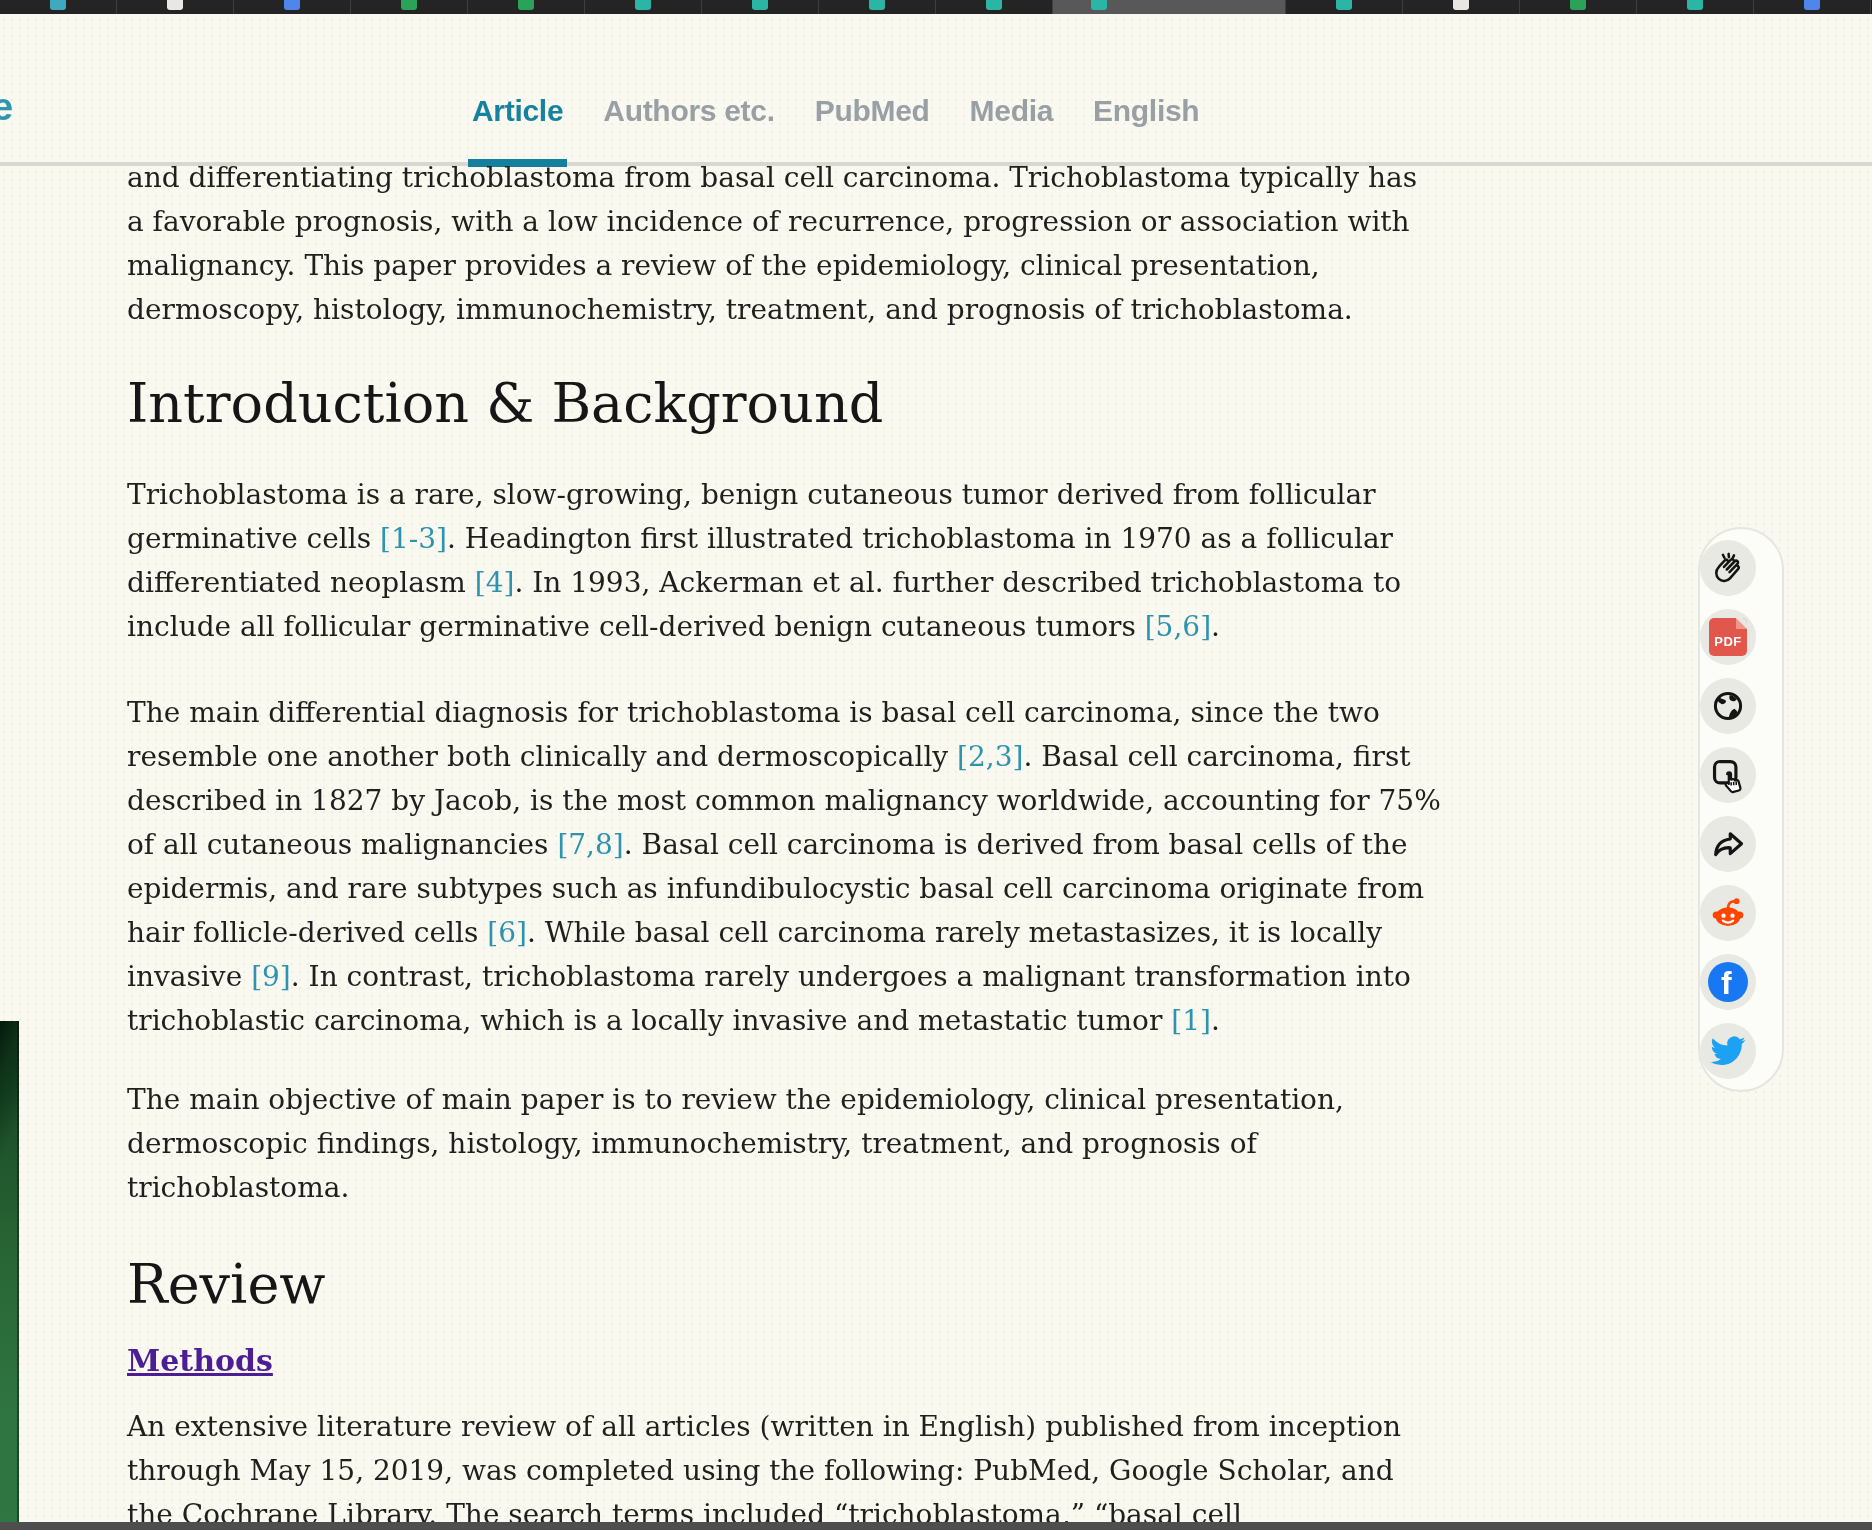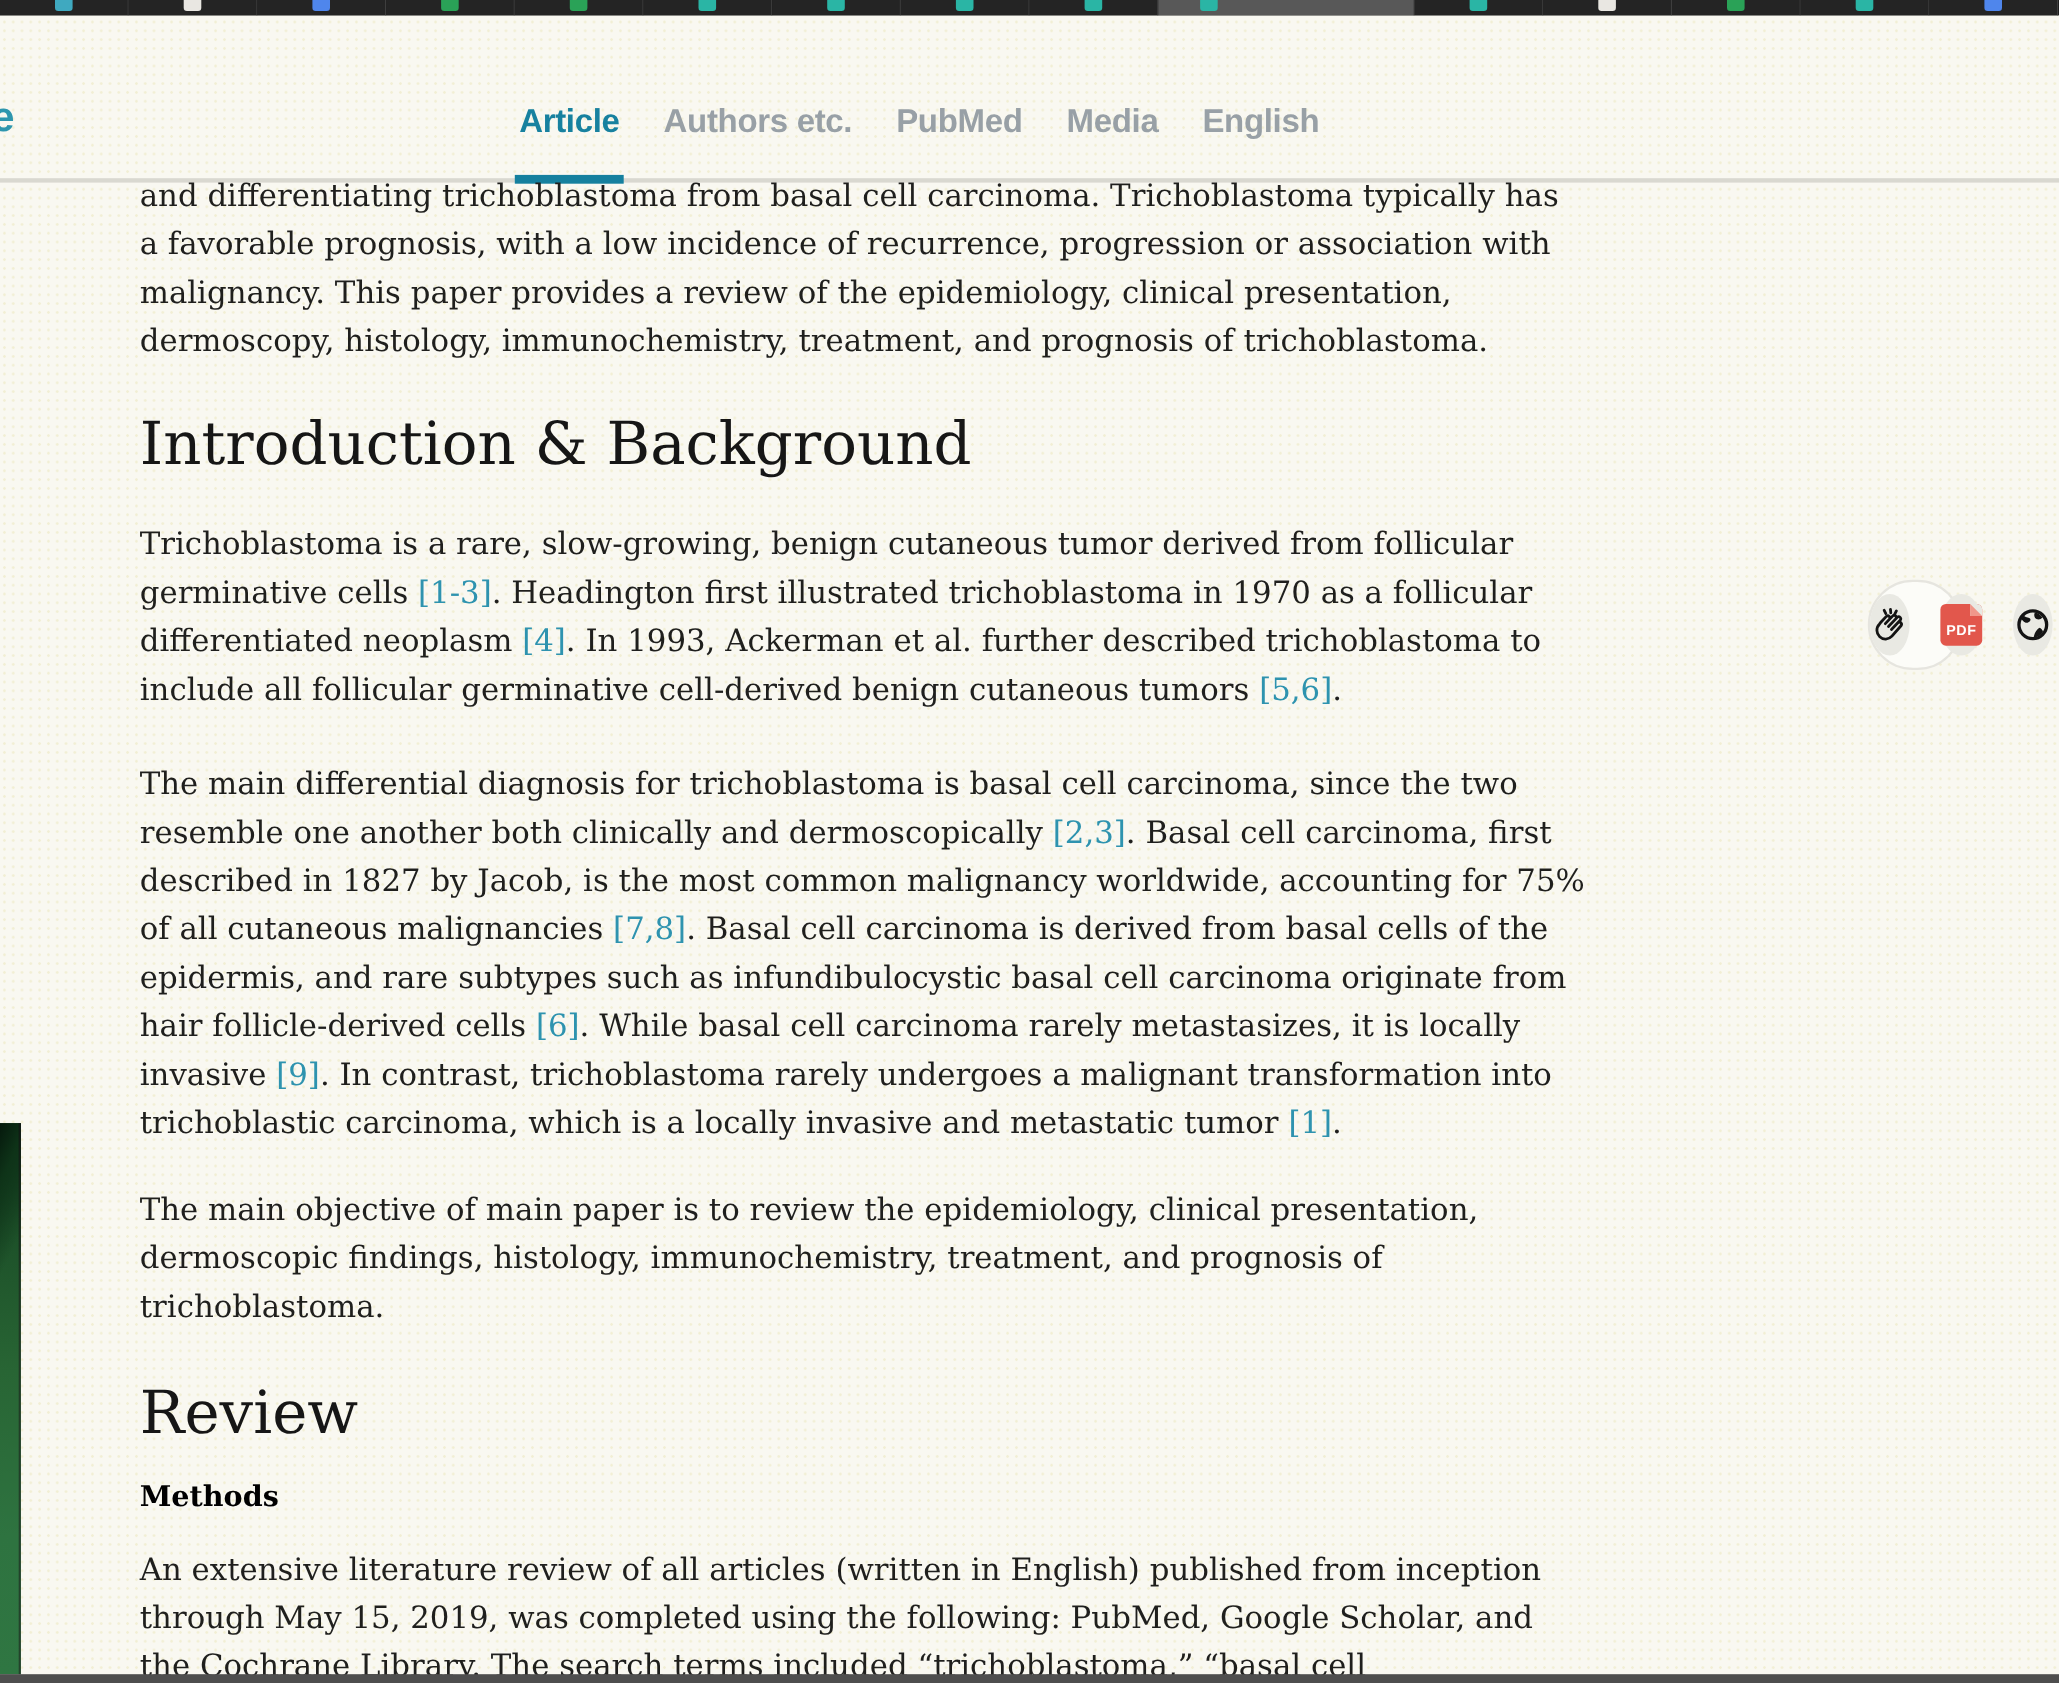--- a/index.html
+++ b/index.html
@@ -21,27 +21,27 @@
   .navtabs{position:absolute;left:472px;top:81px;display:flex;gap:40px;font-family:"Liberation Sans",sans-serif;font-weight:bold;font-size:30px;line-height:32px;letter-spacing:-0.3px;}
   .navtab{color:#98a0a6;cursor:pointer;white-space:nowrap;}
   .navtab.active{color:#17819f;}
   .nav-border{position:absolute;left:0;top:148px;width:1872px;height:4px;background:#d9d8d0;}
   .active-underline{position:absolute;left:468px;top:145px;width:99px;height:8px;background:#15809e;}
   
   .block{position:absolute;left:127px;}
   .para{font-size:28px;line-height:44px;white-space:nowrap;margin:0;}
   .cite{color:#2e93af;cursor:pointer;}
   .h-big{font-size:54px;line-height:60px;font-weight:500;color:#161616;margin:0;white-space:nowrap;}
-  .h-sub{font-size:26px;line-height:40px;font-weight:700;color:#000000;margin:0;white-space:nowrap;}
+  .h-sub{font-size:30px;line-height:40px;font-weight:700;color:#4c1d95;margin:0;white-space:nowrap;text-decoration:underline;}
   .p0{top:156px;} .h-intro{top:374px;} .p1{top:473px;} .p2{top:691px;}
   .p3{top:1078px;} .h-review{top:1255px;} .h-methods{top:1341px;} .p4{top:1405px;}
   
   .share-rail{position:absolute;left:1698px;top:527px;width:86px;box-sizing:border-box;
     background:#fcfcf8;border:2px solid #e6e5df;border-radius:45px;
-    padding:11px 0;display:flex;flex-direction:row;align-items:flex-start;gap:28px;}
+    padding:11px 0;display:flex;flex-direction:column;align-items:flex-start;gap:13px;}
   .rail-btn{width:56px;height:56px;border-radius:50%;background:#e9e9e3;border:none;padding:0;
     display:flex;align-items:center;justify-content:center;cursor:pointer;position:relative;}
   .pdf-badge{width:38px;height:38px;background:#e2574c;border-radius:5px;position:relative;display:flex;align-items:flex-end;justify-content:center;overflow:hidden;}
   .pdf-badge .fold{position:absolute;top:0;right:0;width:0;height:0;border-top:11px solid #e9e9e3;border-left:11px solid #f0978a;}
   .pdf-badge .pdf-text{font-family:"Liberation Sans",sans-serif;font-weight:bold;font-size:13px;color:#ffffff;letter-spacing:.5px;margin-bottom:7px;}
   .fb-circle{width:40px;height:40px;border-radius:50%;background:#1877f2;overflow:hidden;position:relative;}
   .fb-circle .fb-f{position:absolute;left:13px;top:3px;color:#fff;font-family:"Liberation Sans",sans-serif;font-weight:bold;font-size:32px;}
   
   .left-strip{position:absolute;left:0;top:1021px;width:17px;height:501px;
     background:

